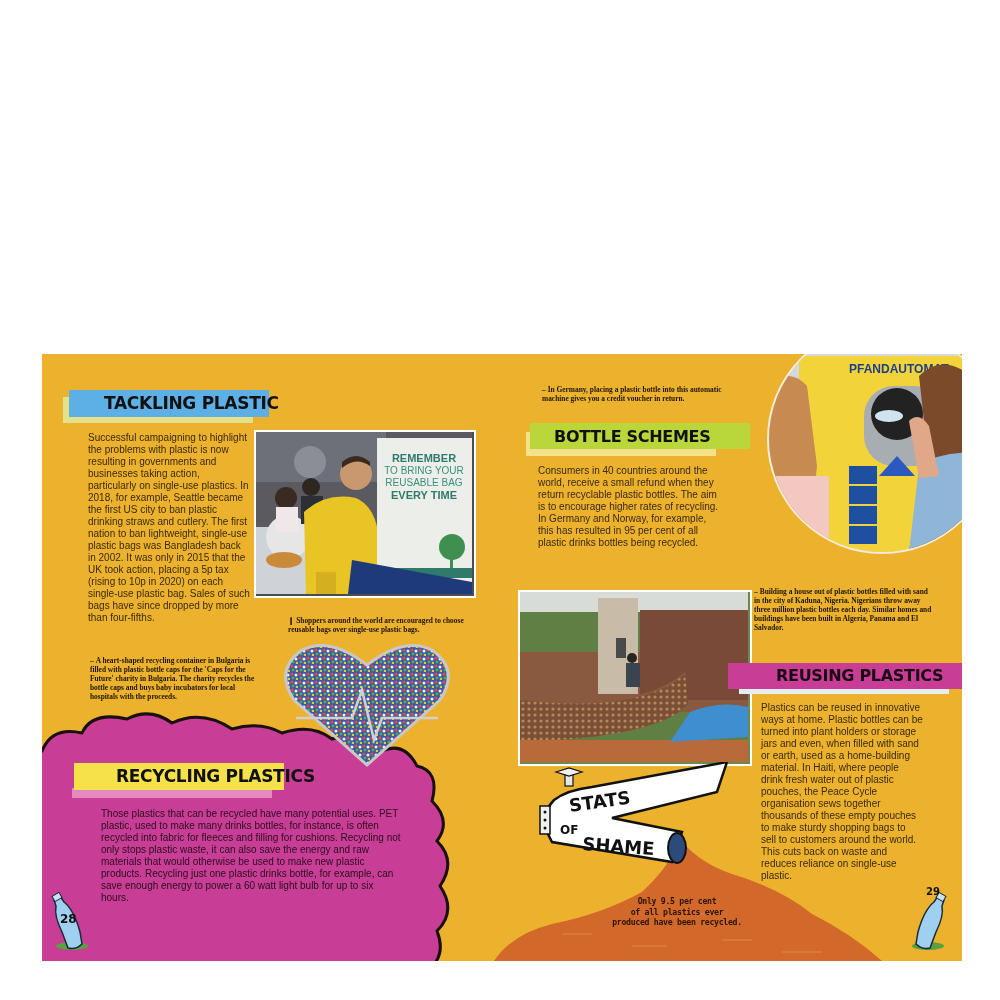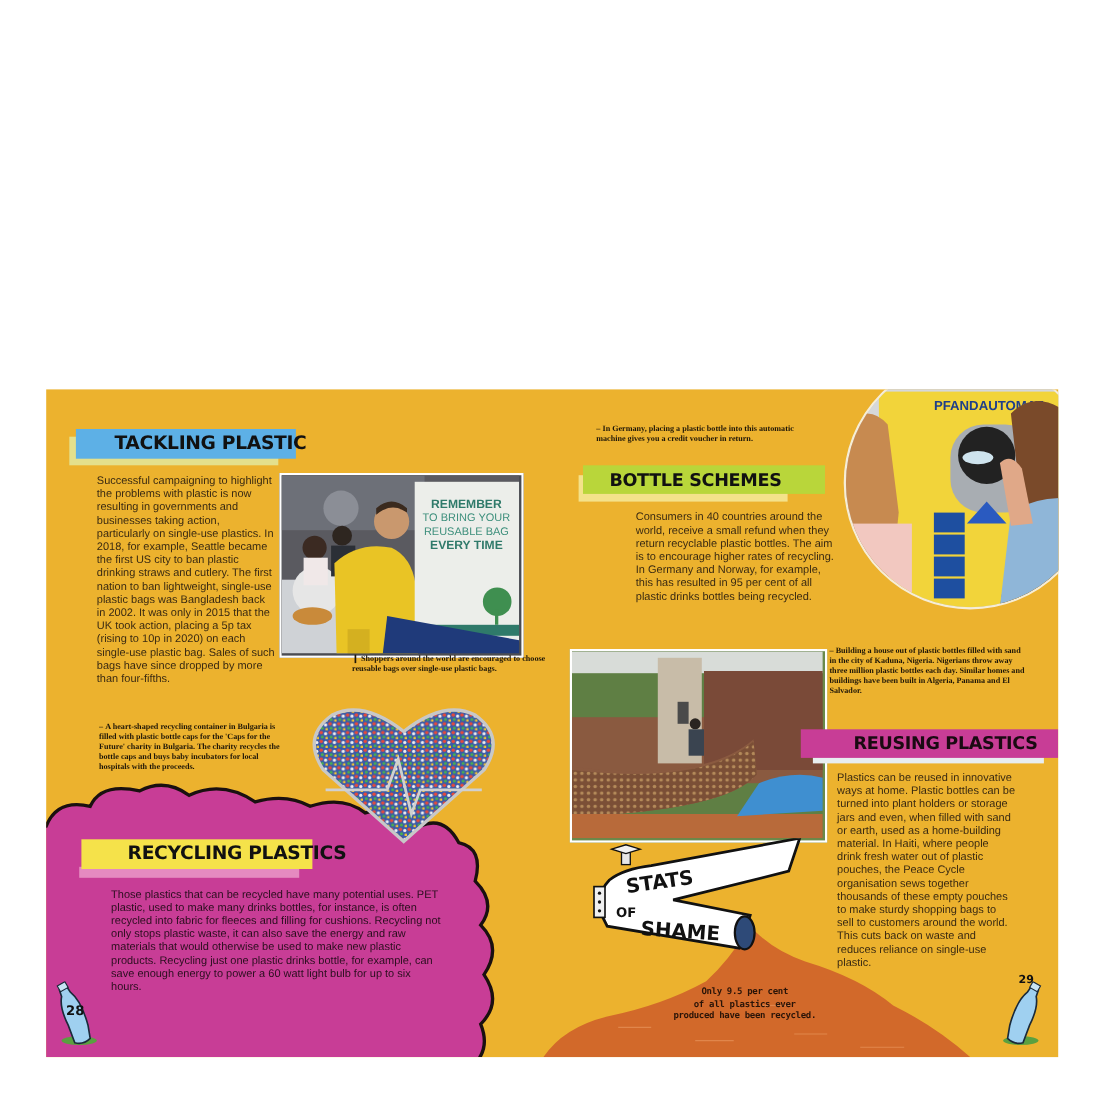--- a/index.html
+++ b/index.html
@@ -45,21 +45,21 @@
       <text x="168" y="30" text-anchor="middle" font-family="Liberation Sans, sans-serif" font-weight="bold" font-size="11" fill="#2f7a6a">REMEMBER</text>
       <text x="168" y="42" text-anchor="middle" font-family="Liberation Sans, sans-serif" font-size="10" fill="#3d8f7c">TO BRING YOUR</text>
       <text x="168" y="54" text-anchor="middle" font-family="Liberation Sans, sans-serif" font-size="10" fill="#3d8f7c">REUSABLE BAG</text>
       <text x="168" y="67" text-anchor="middle" font-family="Liberation Sans, sans-serif" font-weight="bold" font-size="11" fill="#2f7a6a">EVERY TIME</text>
       <circle cx="196" cy="115" r="13" fill="#3f8f50"></circle>
       <rect x="194" y="122" width="3" height="14" fill="#3f8f50"></rect>
       <rect x="121" y="136" width="95" height="10" fill="#2f7a6a"></rect>
       <polygon points="96,128 216,150 216,162 92,162" fill="#1f3a7a"></polygon>
     </svg>
   </div>
-  <div class="abs caption" style="left:246px;top:240px;width:180px;margin-left:32px;">
+  <div class="abs caption" style="left:246px;top:262px;width:180px;">
     <span class="dash">❙</span><span>Shoppers around the world are encouraged to choose reusable bags over single-use plastic bags.</span>
   </div>
 
   <div class="abs caption" style="left:48px;top:302px;width:168px;">
     <span class="dash">–</span><span>A heart-shaped recycling container in Bulgaria is filled with plastic bottle caps for the 'Caps for the Future' charity in Bulgaria. The charity recycles the bottle caps and buys baby incubators for local hospitals with the proceeds.</span>
   </div>
 
   <svg class="abs" width="470" height="260" style="left:-10px;top:357px;" viewBox="0 0 470 260">
     <path d="M10 40 Q20 15 50 22 Q60 0 95 8 Q118 -4 140 12 Q170 -2 200 18 Q228 10 250 22 Q280 12 300 28 Q330 18 350 40 Q372 30 385 55 Q408 60 400 90 Q420 110 405 130 Q425 150 408 175 Q425 200 405 220 Q415 245 395 260 L0 260 L0 40 Z" fill="#c83d96" stroke="#1a1010" stroke-width="3"></path>
   </svg>
@@ -113,21 +113,21 @@
       <path d="M150 50 Q170 30 195 45 Q215 70 210 110 L226 140 L226 226 L140 226 Q150 160 160 140 Z" fill="#7a4a2a"></path>
       <path d="M150 140 Q180 120 226 130 L226 226 L140 226 Z" fill="#8fb6d8"></path>
       <path d="M140 95 Q150 85 160 100 L170 150 L150 152 Z" fill="#e0a888"></path>
     </svg>
   </div>
 
   <div class="heading-bar" style="left:484px;top:78px;width:190px;height:24px;background:#f4e28a;"></div>
   <div class="heading-bar" style="left:488px;top:69px;width:220px;height:26px;background:#b9d63a;"></div>
   <div class="abs heading" style="left:496px;top:73px;font-size:16px;">BOTTLE SCHEMES</div>
 
-  <div class="abs body-text" style="left:496px;top:111px;width:186px;margin-left:40px;">Consumers in 40 countries around the world, receive a small refund when they return recyclable plastic bottles. The aim is to encourage higher rates of recycling. In Germany and Norway, for example, this has resulted in 95 per cent of all plastic drinks bottles being recycled.</div>
+  <div class="abs body-text" style="left:496px;top:111px;width:186px;">Consumers in 40 countries around the world, receive a small refund when they return recyclable plastic bottles. The aim is to encourage higher rates of recycling. In Germany and Norway, for example, this has resulted in 95 per cent of all plastic drinks bottles being recycled.</div>
 
   <div class="photo" style="left:476px;top:236px;width:234px;height:176px;background:#6a8a4a;">
     <svg width="228" height="170" viewBox="0 0 228 170">
       <rect width="228" height="170" fill="#5f7f44"></rect>
       <rect x="0" y="0" width="228" height="20" fill="#d8dcd8"></rect>
       <rect x="0" y="60" width="228" height="60" fill="#8a5a40"></rect>
       <rect x="120" y="18" width="108" height="90" fill="#7a4a38"></rect>
       <rect x="78" y="6" width="40" height="96" fill="#c8bca8"></rect>
       <rect x="96" y="46" width="10" height="20" fill="#4a4a4a"></rect>
       <path d="M0 105 Q120 120 165 80 L168 112 Q140 145 0 150 Z" fill="#8a5a40"></path>

